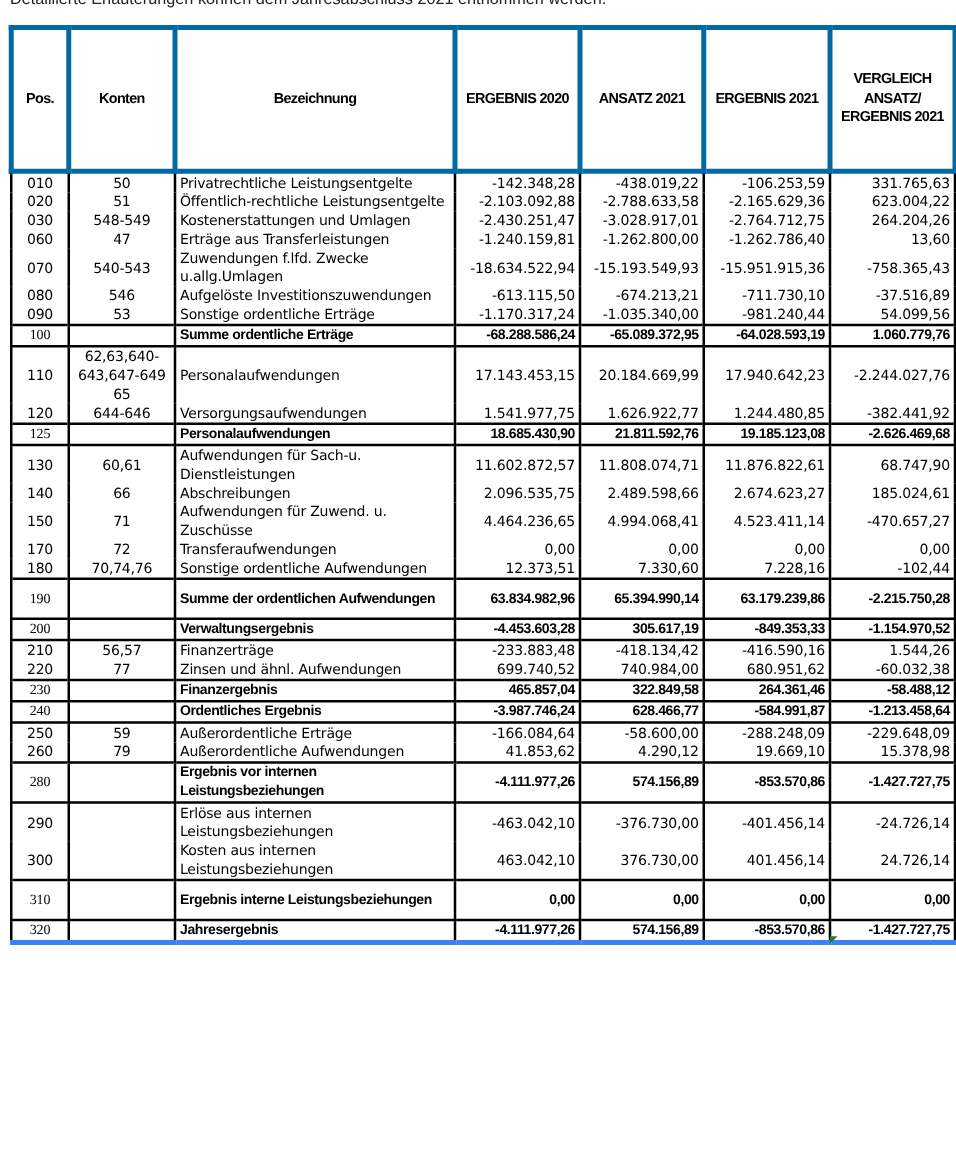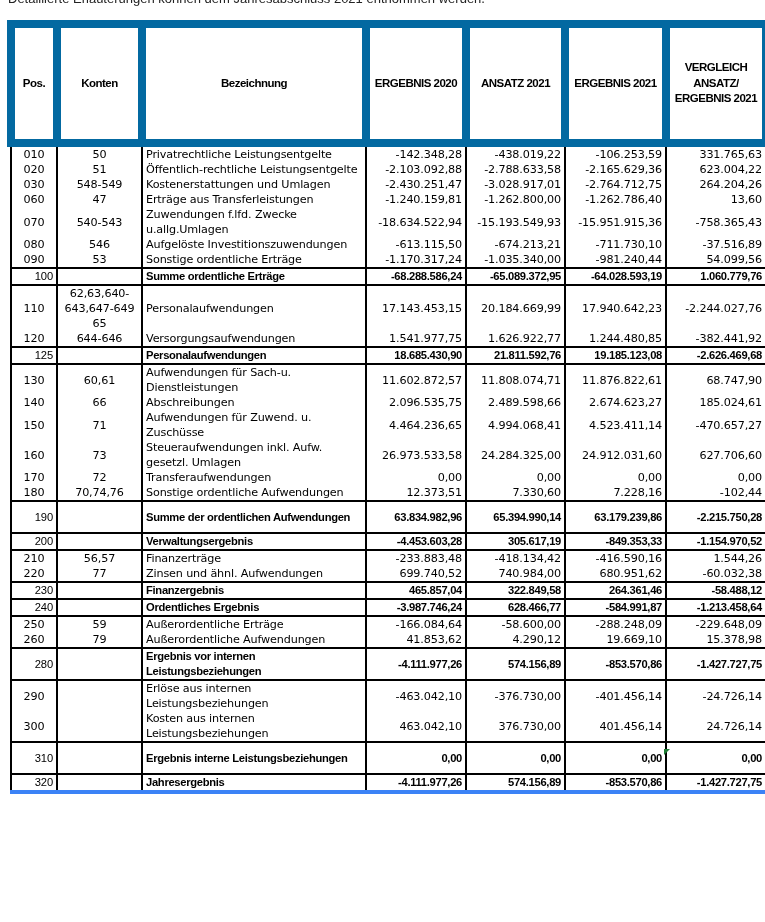--- a/index.html
+++ b/index.html
@@ -4,31 +4,31 @@
 <style>
   html, body { margin: 0; padding: 0; background: #ffffff; }
   body { width: 765px; height: 922px; overflow: hidden; position: relative;
          font-family: "DejaVu Sans", sans-serif; color: #000; }
   .intro { position: absolute; left: 8px; top: -9px; font-size: 13px; color: #222;
            white-space: nowrap; font-family: "Liberation Sans", sans-serif; }
   table { position: absolute; left: 7px; top: 20px; border-collapse: collapse;
           table-layout: fixed; width: 755px; font-size: 11.2px; letter-spacing: -0.15px; }
   col.c1 { width: 46px; } col.c2 { width: 85px; } col.c3 { width: 224px; }
   col.c4 { width: 100px; } col.c5 { width: 99px; } col.c6 { width: 101px; } col.c7 { width: 100px; }
-  th { border: 8px solid #0369a1; font-weight: bold; font-size: 11.5px; 
+  th { border: 4px solid #0369a1; font-weight: bold; font-size: 11.5px; 
        vertical-align: middle; line-height: 15.5px; padding: 16px 2px; height: 79px;
        font-family: "Liberation Sans", sans-serif; letter-spacing: -0.5px; }
   td { border-left: 2px solid #000; border-right: 2px solid #000; padding: 0 3px;
        line-height: 15px; height: 15px; white-space: nowrap; vertical-align: middle; }
   td.pos, td.konten { text-align: center; }
   td.bez { text-align: left; }
   td.num { text-align: right; }
   tr.sum td { font-weight: bold; border-top: 2px solid #000; border-bottom: 2px solid #000;
               font-family: "Liberation Sans", sans-serif; letter-spacing: -0.3px; }
-  tr.sum td.pos, tr.sum td.konten { font-weight: normal; font-family: Liberation Sans, sans-serif; letter-spacing: -0.15px; text-align: right; }
+  tr.sum td.pos, tr.sum td.konten { font-weight: normal; font-family: Liberation Serif, serif; letter-spacing: -0.15px; }
   tr.tall td { height: 30px; }
   tr.tall td.bez { white-space: normal; line-height: 15px; }
   tr.xtall td { height: 45px; }
   tr.xtall td.konten { white-space: normal; line-height: 15px; }
   tr.last td { border-bottom: 4px solid #3b82f6; }
   .marker { position: absolute; left: 664px; top: 749px; width: 0; height: 0;
             border-top: 6px solid #1e7b34; border-right: 6px solid transparent; }
 </style>
 </head>
 <body>
@@ -176,29 +176,20 @@
       </tr>
       <tr class="tall">
         <td class="pos">150</td>
         <td class="konten">71</td>
         <td class="bez">Aufwendungen für Zuwend. u. Zuschüsse</td>
         <td class="num">4.464.236,65</td>
         <td class="num">4.994.068,41</td>
         <td class="num">4.523.411,14</td>
         <td class="num">-470.657,27</td>
       </tr>
-      <tr class="tall">
-        <td class="pos">160</td>
-        <td class="konten">73</td>
-        <td class="bez">Steueraufwendungen inkl. Aufw. gesetzl. Umlagen</td>
-        <td class="num">26.973.533,58</td>
-        <td class="num">24.284.325,00</td>
-        <td class="num">24.912.031,60</td>
-        <td class="num">627.706,60</td>
-      </tr>
       <tr>
         <td class="pos">170</td>
         <td class="konten">72</td>
         <td class="bez">Transferaufwendungen</td>
         <td class="num">0,00</td>
         <td class="num">0,00</td>
         <td class="num">0,00</td>
         <td class="num">0,00</td>
       </tr>
       <tr>

